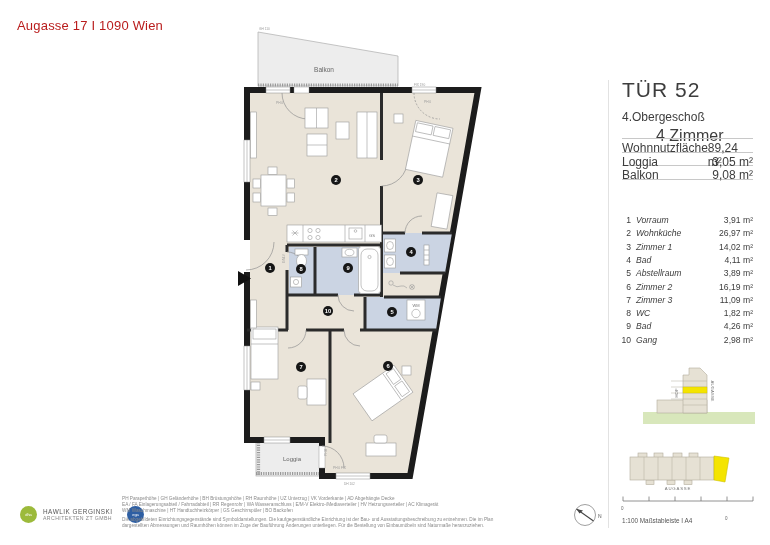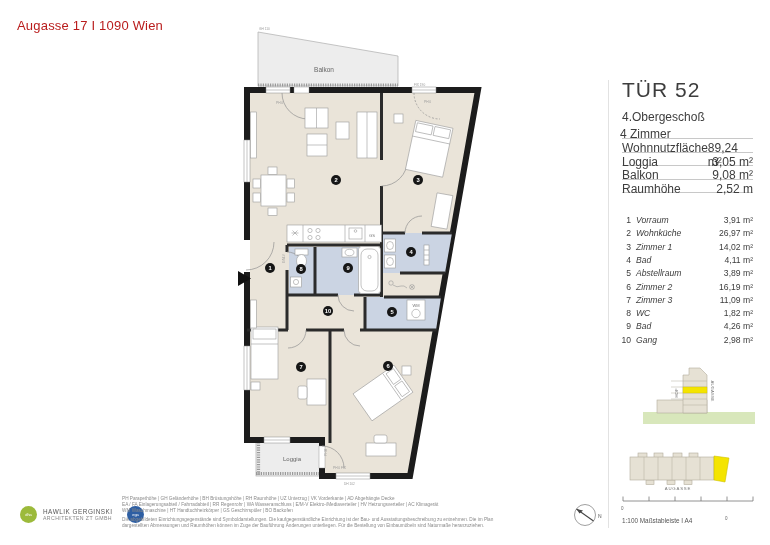--- a/index.html
+++ b/index.html
@@ -5,21 +5,21 @@
   html,body{margin:0;padding:0;background:#fff;}
   .page{position:relative;width:770px;height:545px;background:#fff;overflow:hidden;
         font-family:"Liberation Sans","DejaVu Sans",sans-serif;color:#3d3d3d;}
   .address{position:absolute;left:17px;top:18px;font-size:13px;letter-spacing:.2px;color:#b91c1c;}
   svg{position:absolute;left:0;top:0;}
   .plan-svg{width:770px;height:545px;}
   .divider{position:absolute;left:608px;top:80px;width:1px;height:448px;background:#e2e2e2;}
   
   .unit-title{position:absolute;left:622px;top:78px;font-size:21px;letter-spacing:1px;color:#3d3d3d;}
   .unit-floor{position:absolute;left:622px;top:110px;font-size:12px;}
-  .unit-rooms{position:absolute;left:620px;top:127px;font-size:12px;}
+  .unit-rooms{position:absolute;left:656px;top:127px;font-size:16px;}
   .atable{position:absolute;left:622px;top:138px;width:131px;font-size:12px;}
   .trow{display:flex;justify-content:space-between;border-top:1px solid #c8c8c8;padding:2px 0 1.5px 0;height:9px;}
   .trow:last-child{border-bottom:1px solid #c8c8c8;}
   .rlist{position:absolute;left:620px;top:213px;width:133px;font-size:8.6px;}
   .rrow{display:flex;padding:2.2px 0;height:8.9px;}
   .rn{width:11px;text-align:right;}
   .rl{margin-left:5px;font-style:italic;}
   .rv{margin-left:auto;}
   .scale-caption{position:absolute;left:622px;top:517px;font-size:6.4px;color:#555;}
   
@@ -300,24 +300,20 @@
         <span>89,24 m²</span>
       </div>
     <div class="trow">
         <span>Loggia</span>
         <span>3,05 m²</span>
       </div>
     <div class="trow">
         <span>Balkon</span>
         <span>9,08 m²</span>
       </div>
-    <div class="trow">
-        <span>Raumhöhe</span>
-        <span>2,52 m</span>
-      </div>
   </div>
 
   <div class="rlist">
     <div class="rrow">
         <span class="rn">1</span>
         <span class="rl">Vorraum</span>
         <span class="rv">3,91 m²</span>
       </div>
     <div class="rrow">
         <span class="rn">2</span>

